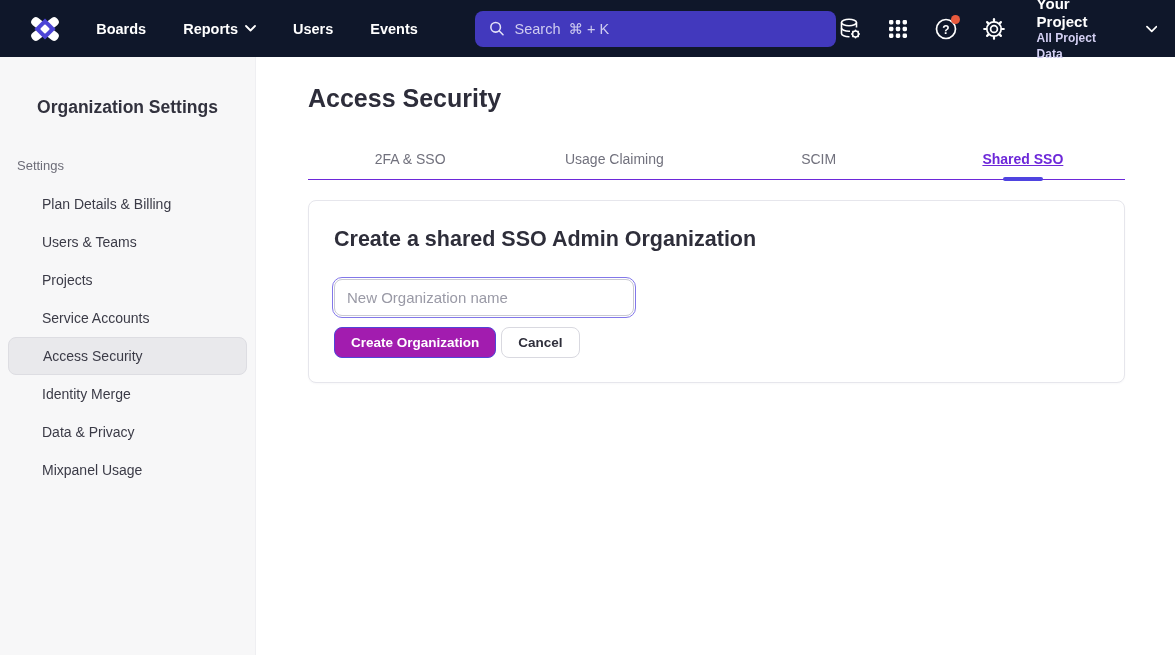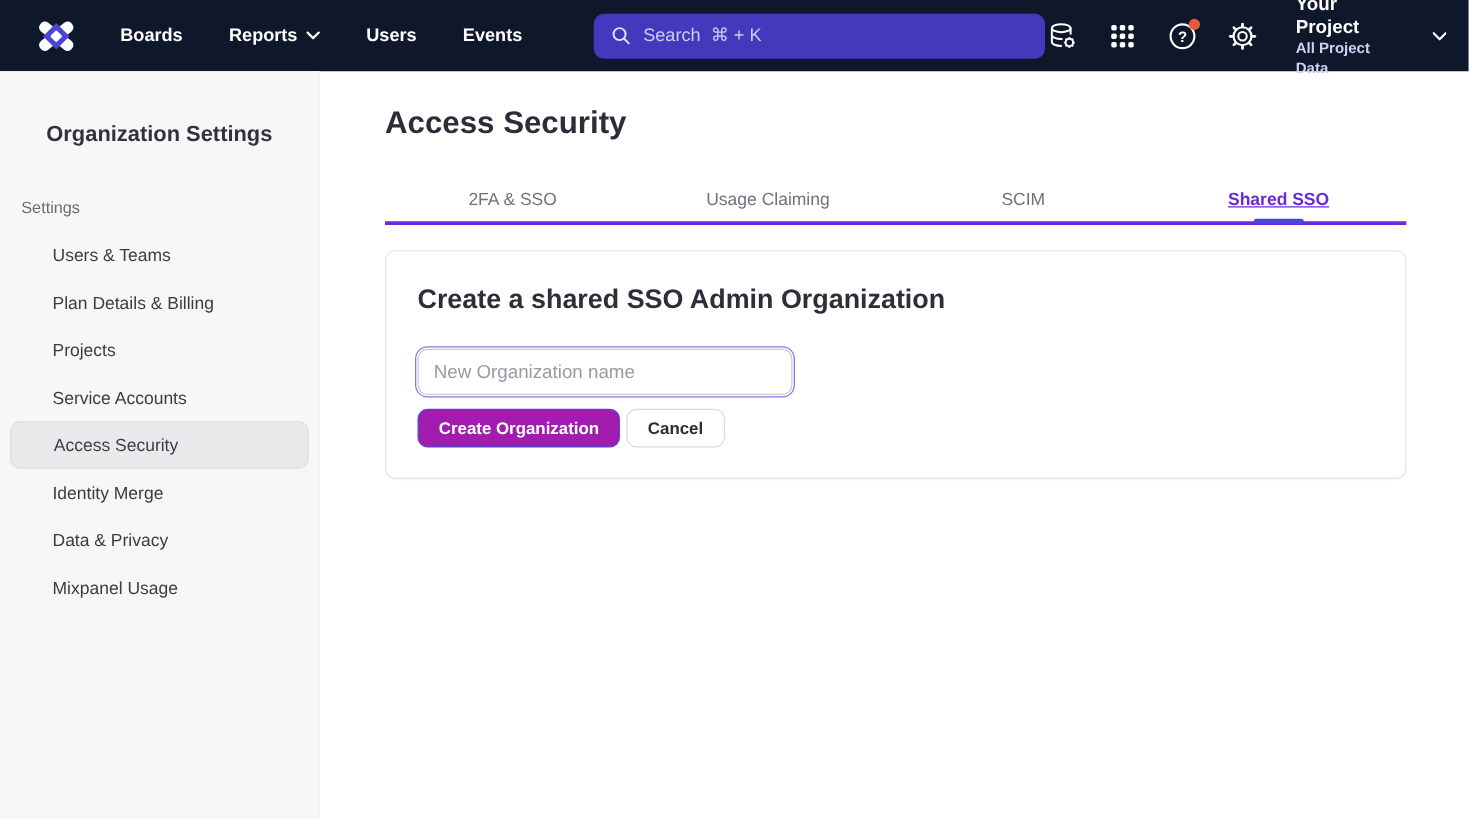--- a/index.html
+++ b/index.html
@@ -51,21 +51,21 @@
                    color:#32323e; margin-bottom:40px; }
   .sidebar-section { font-size:13px; color:#6d6d78; padding-left:17px; margin-bottom:12px; }
   .side-item { height:38px; display:flex; align-items:center; padding-left:34px;
                font-size:14px; color:#3b3b47; cursor:pointer; margin:0 8px;
                border-radius:8px; }
   .side-item.active { background:#e9e9ec; border:1px solid #dddde2; }
 
   main { flex:1; padding-left:52px; }
   .page-title { margin-top:27px; font-size:25px; font-weight:700; color:#2d2d3a; }
 
-  .tabs { width:817px; margin-top:34px; display:flex; border-bottom:3px solid #6d28d9; height:33px; }
+  .tabs { width:817px; margin-top:34px; display:flex; border-bottom:1px solid #6d28d9; height:33px; }
   .tab { flex:1; text-align:center; font-size:14px; color:#71717d; cursor:pointer;
          position:relative; padding-top:4px; }
   .tab.active { color:#6d28d9; font-weight:700;text-decoration:underline; }
   .tab .underline { display:none; }
   .tab.active .underline { display:block; position:absolute; bottom:-2px; left:50%;
          transform:translateX(-50%); width:40px; height:4px; border-radius:2px; background:#4f44e0; }
 
   .card { width:817px; margin-top:20px; background:#fff; border:1px solid #e6e6ec;
           border-radius:8px; padding:26px 25px 24px 25px;
           box-shadow:0 1px 2px rgba(40,40,60,0.03); }
@@ -186,22 +186,22 @@
           <polyline points="1,1.5 6,6.5 11,1.5" fill="none" stroke="#fff" stroke-width="1.8" stroke-linecap="round" stroke-linejoin="round"></polyline>
         </svg>
     </div>
   </div>
 </header>
 
 <div class="content">
   <aside class="sidebar">
     <div class="sidebar-title">Organization Settings</div>
     <div class="sidebar-section">Settings</div>
+    <div class="side-item">Plan Details &amp; Billing</div>
     <div class="side-item">Users &amp; Teams</div>
-    <div class="side-item">Plan Details &amp; Billing</div>
     <div class="side-item">Projects</div>
     <div class="side-item">Service Accounts</div>
     <div class="side-item active">Access Security</div>
     <div class="side-item">Identity Merge</div>
     <div class="side-item">Data &amp; Privacy</div>
     <div class="side-item">Mixpanel Usage</div>
   </aside>
 
   <main>
     <h1 class="page-title">Access Security</h1>

